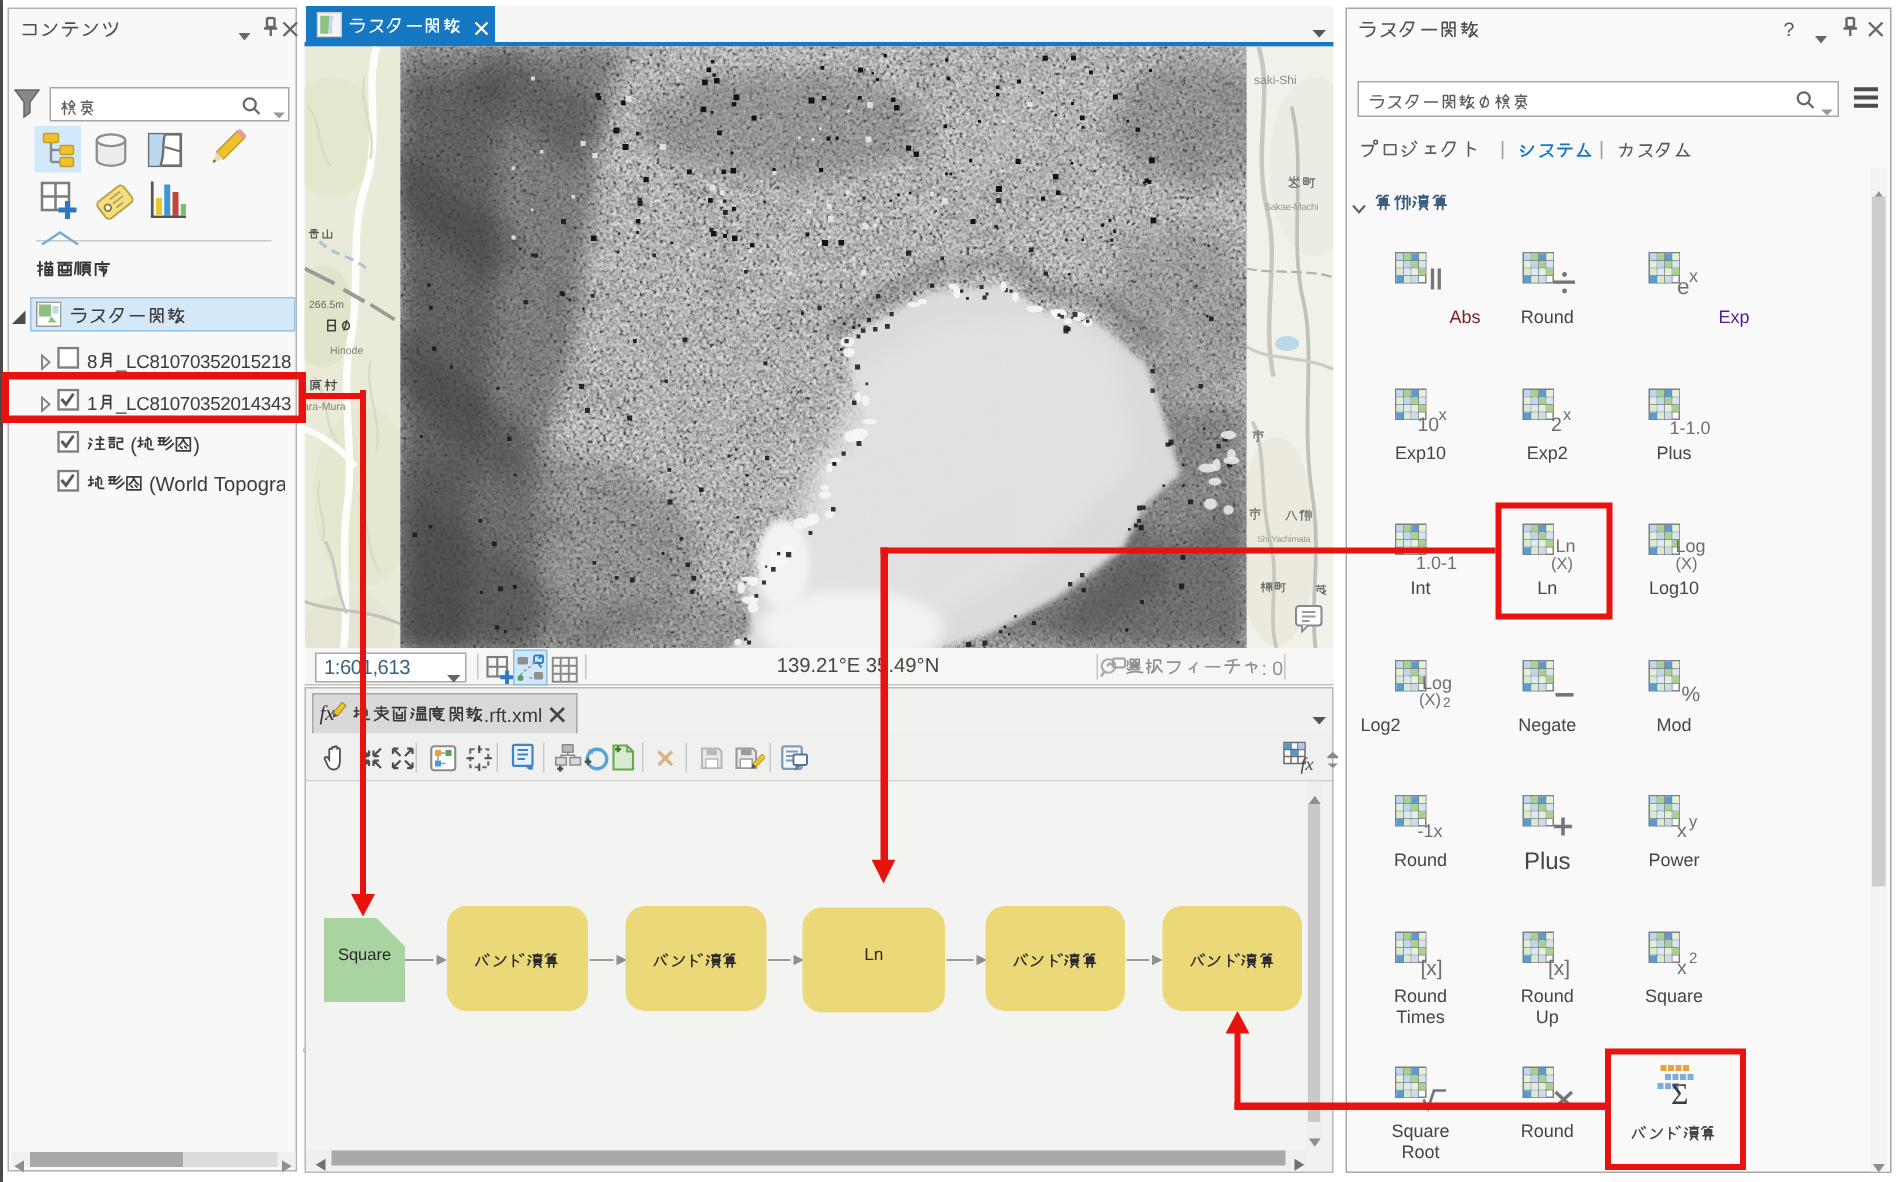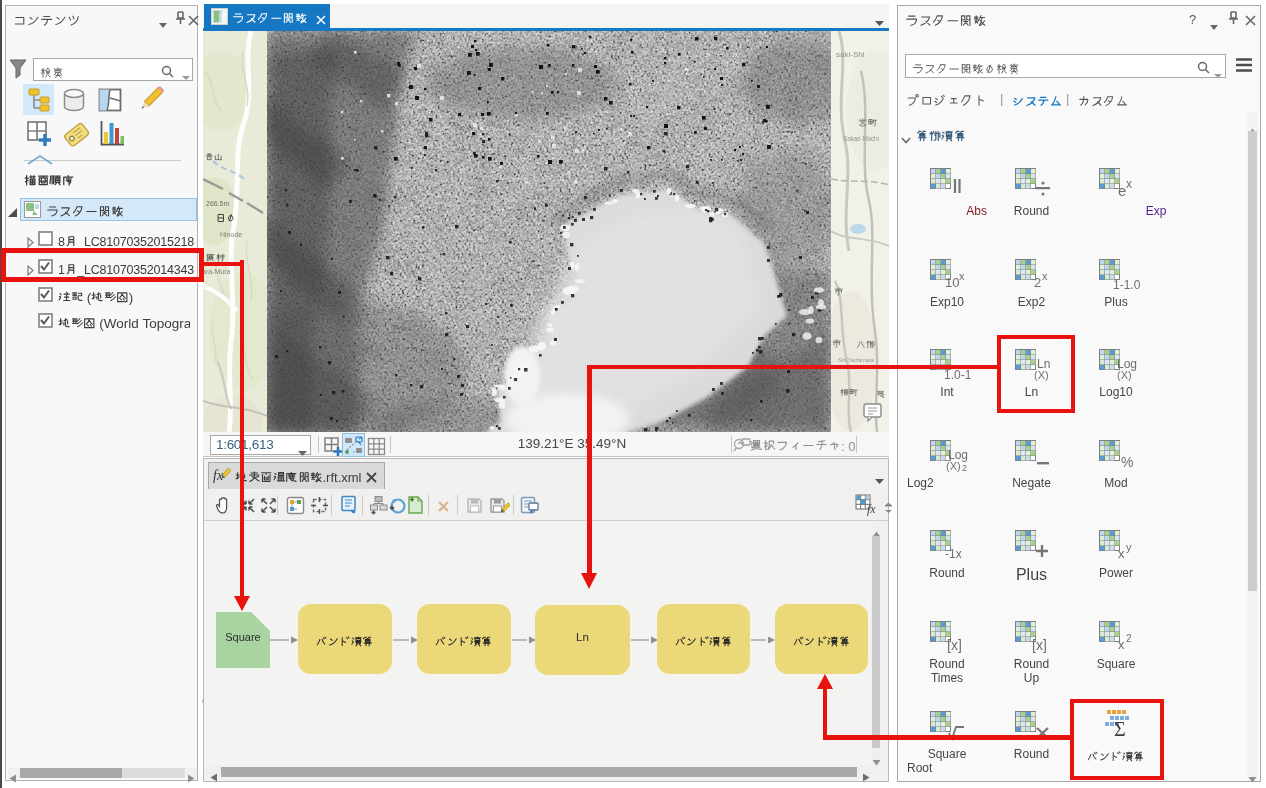--- a/index.html
+++ b/index.html
@@ -1632,21 +1632,21 @@
         <rect x="11" y="11" width="4.5" height="4.5" fill="#e2efda"></rect>
         <rect x="16" y="11" width="4.5" height="4.5" fill="#a9d18e"></rect>
 <rect x="1" y="16" width="4.5" height="4.5" fill="#5b9bd5"></rect>
         <rect x="6" y="16" width="4.5" height="4.5" fill="#d9ead3"></rect>
         <rect x="11" y="16" width="4.5" height="4.5" fill="#c8dced"></rect>
         <g transform="translate(2,1)">
           <path d="M17,21 l3,6 l4,-12 h8" stroke="#757575" stroke-width="1.8" fill="none"></path>
         </g>
       </svg></div>
 <div style="position:absolute;left:907px;top:747px;width:80px;height:14px;text-align:center;font-size:12px;color:#454545;">Square</div>
-<div style="position:absolute;left:907px;top:761px;width:80px;height:14px;text-align:left;font-size:12px;color:#454545;">Root</div>
+<div style="position:absolute;left:907px;top:761px;width:80px;height:14px;text-align:center;font-size:12px;color:#454545;">Root</div>
 <div style="position:absolute;left:1014.5px;top:711px;"><svg width="36" height="30" overflow="visible">
         <g fill="none" stroke="#7f7f7f" stroke-width="1">
           <rect x="0.5" y="0.5" width="20" height="20" fill="#fff"></rect>
           <path d="M0.5,5.5 H20.5 M0.5,10.5 H20.5 M0.5,15.5 H20.5 M5.5,0.5 V20.5 M10.5,0.5 V20.5 M15.5,0.5 V20.5"></path>
         </g>
 <rect x="1" y="1" width="4.5" height="4.5" fill="#bdd7ee"></rect>
         <rect x="6" y="1" width="4.5" height="4.5" fill="#a9d18e"></rect>
         <rect x="11" y="1" width="4.5" height="4.5" fill="#5b9bd5"></rect>
         <rect x="16" y="1" width="4.5" height="4.5" fill="#e2efda"></rect>
 <rect x="1" y="6" width="4.5" height="4.5" fill="#e2efda"></rect>

